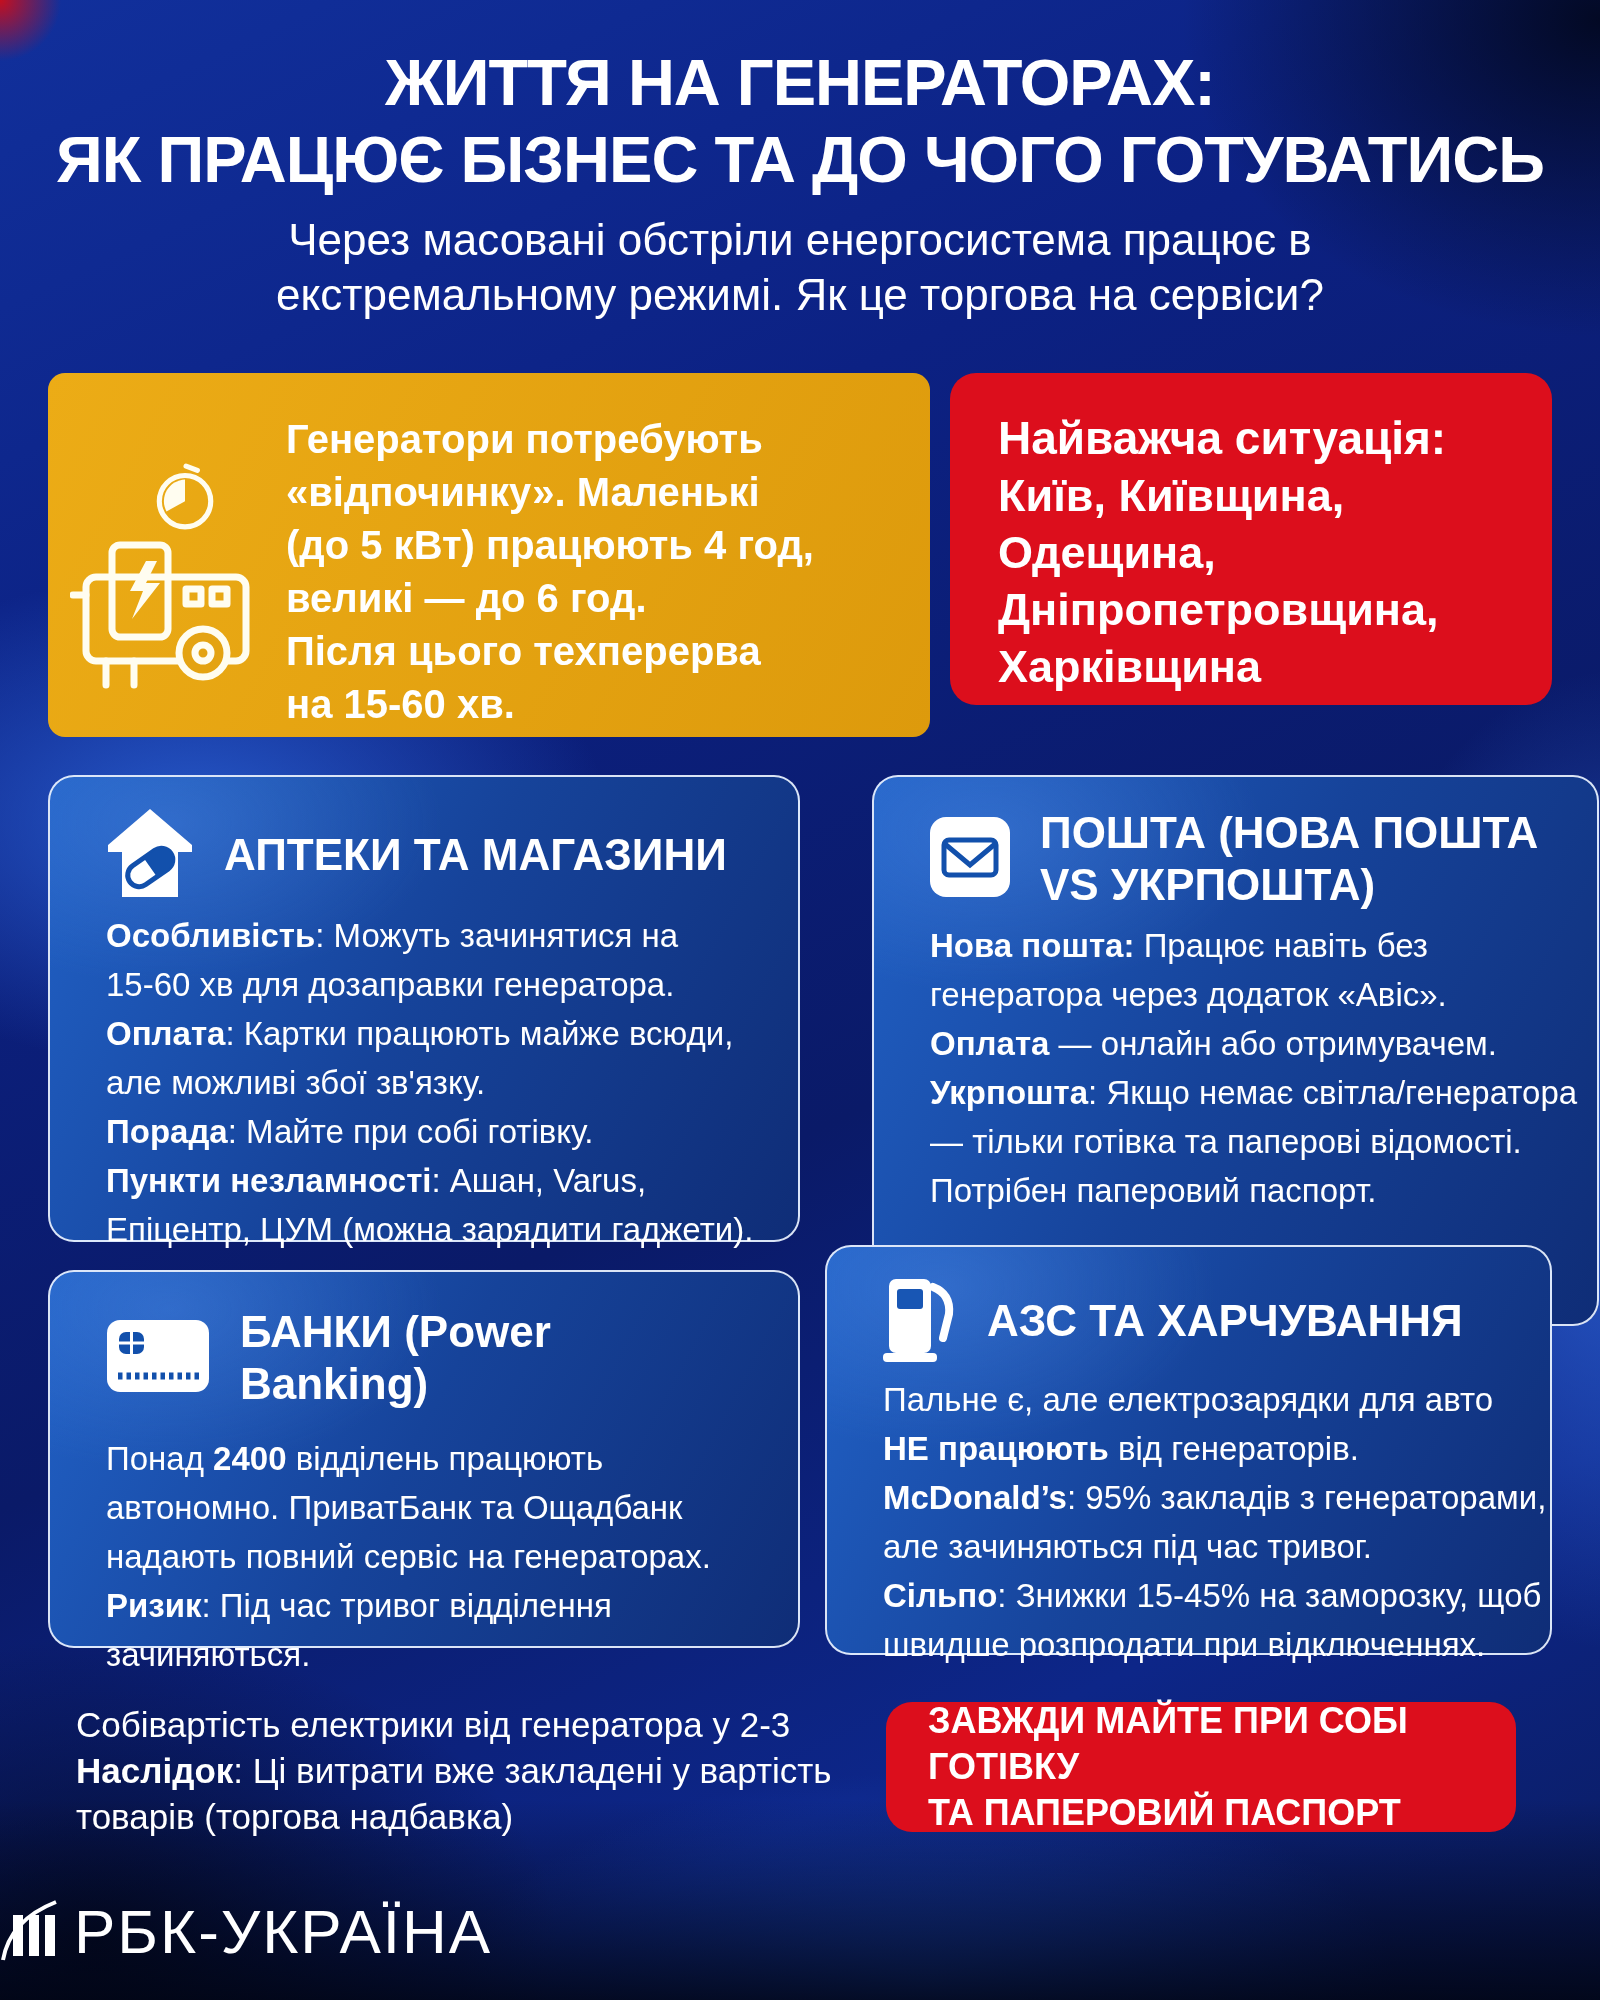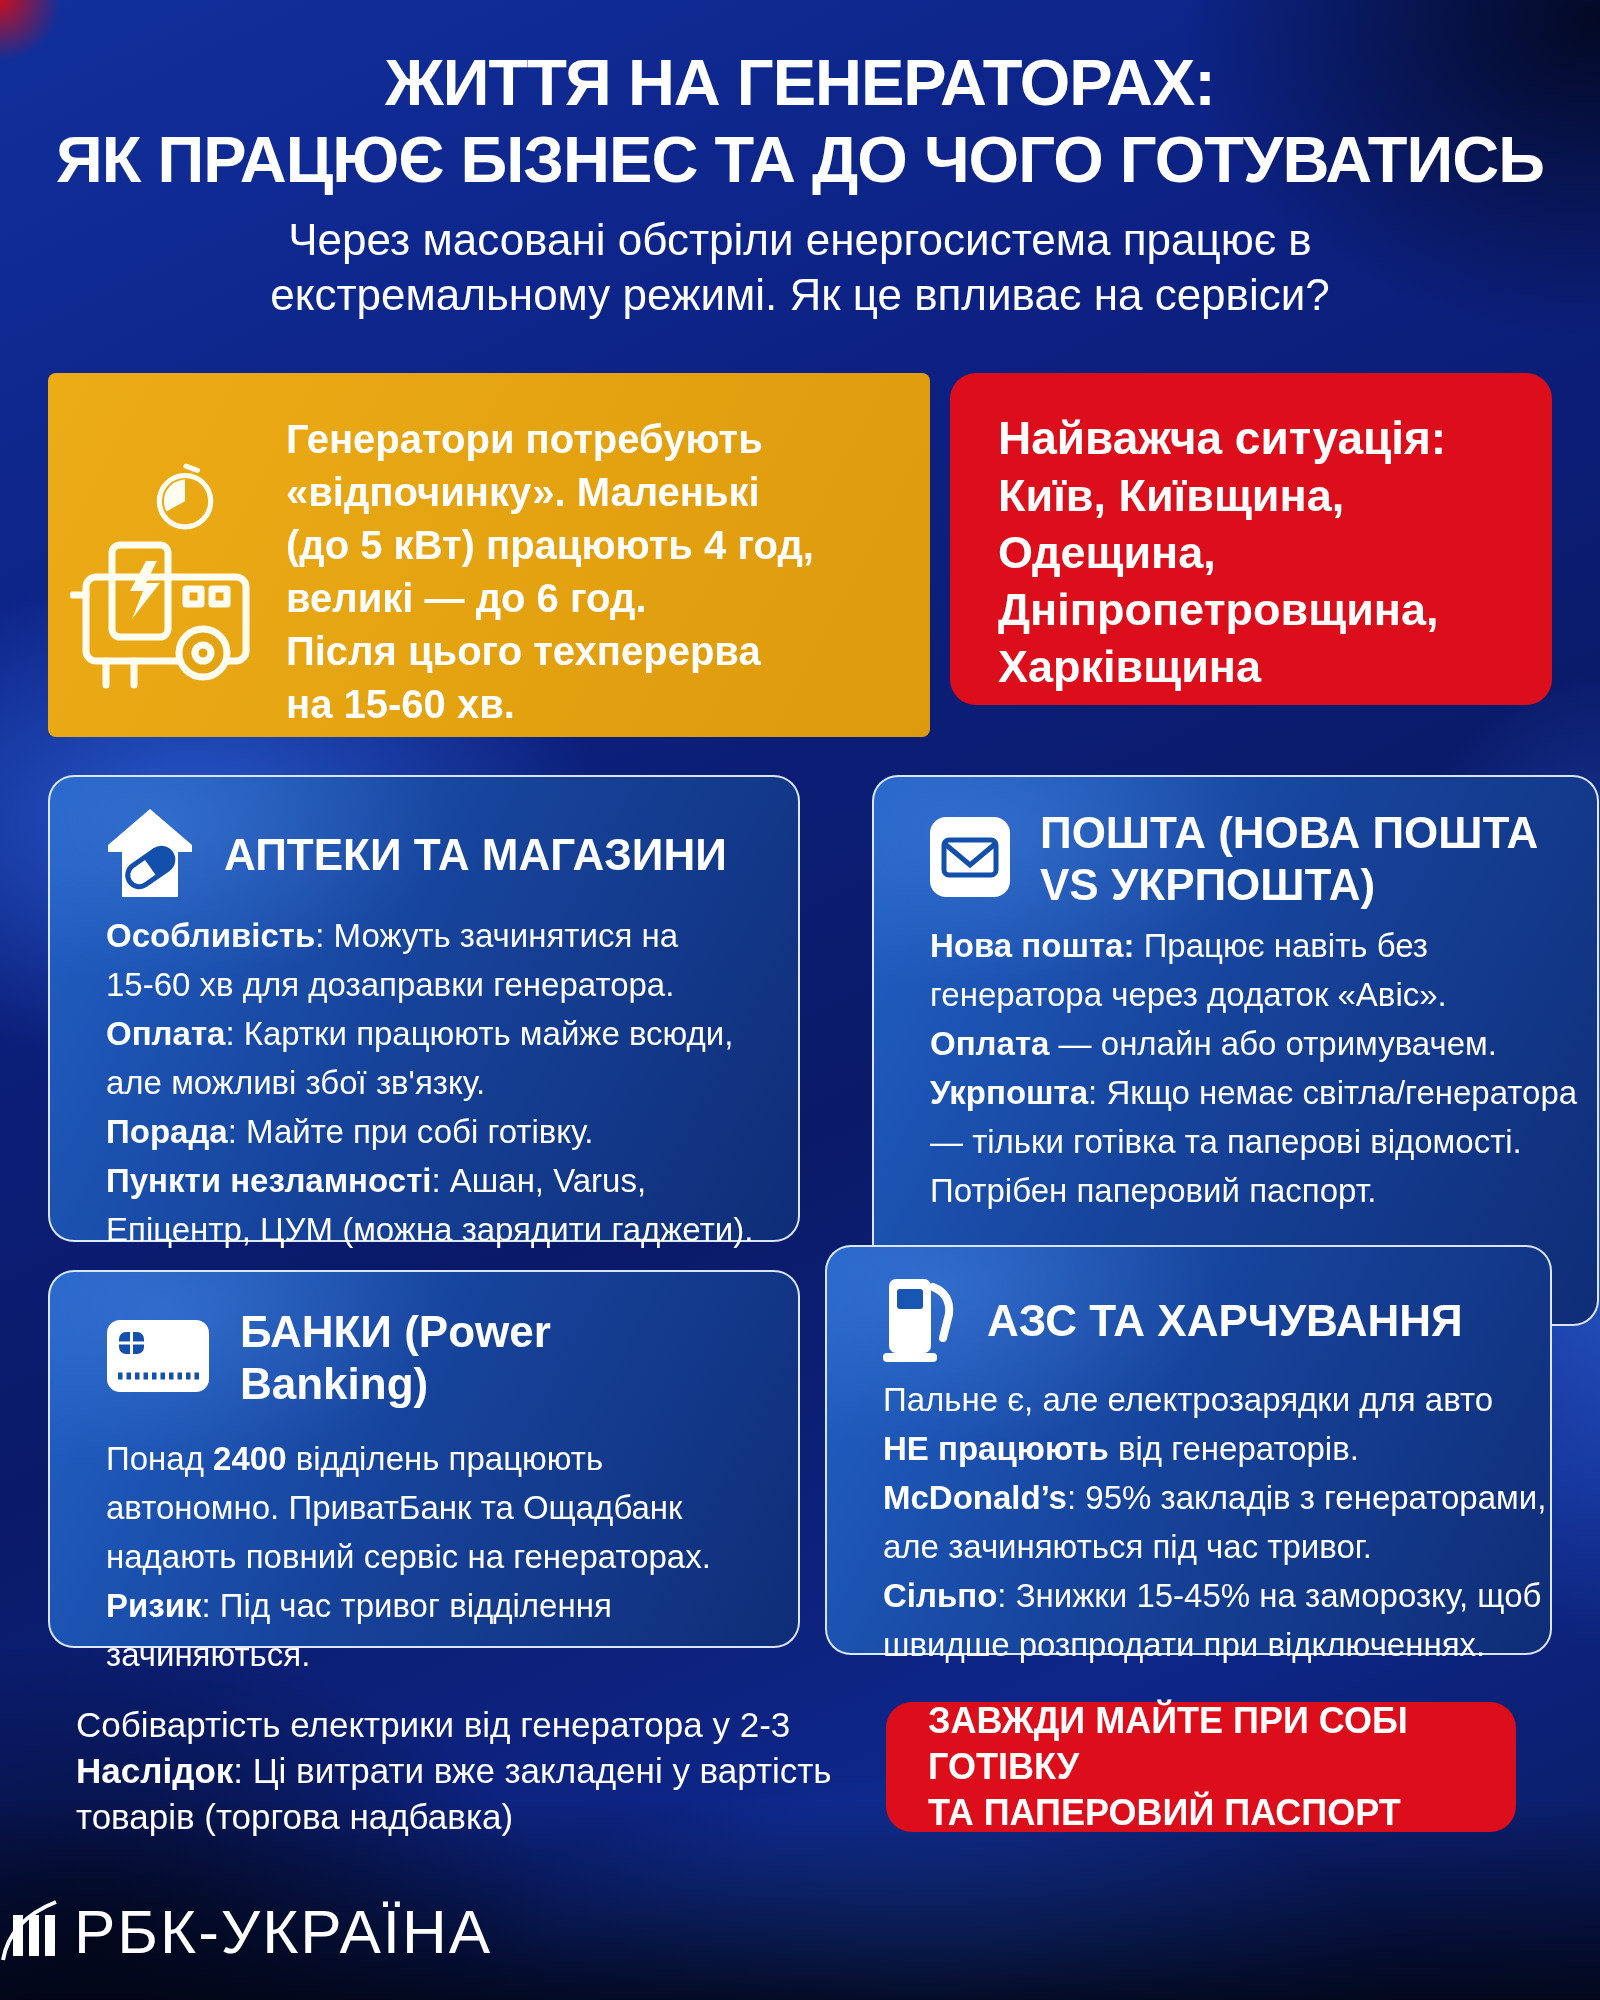--- a/index.html
+++ b/index.html
@@ -15,21 +15,21 @@
       radial-gradient(ellipse 580px 440px at 100% 1%, rgba(2,7,28,0.92), rgba(2,7,28,0) 72%),
       radial-gradient(ellipse 660px 430px at 6% 97%, rgba(3,9,36,0.88), rgba(3,9,36,0) 70%),
       linear-gradient(155deg,#11309c 0%,#0c2183 28%,#0a1a68 55%,#0d2688 80%,#0a1b5e 100%);
   }
   .title{position:absolute;top:44px;left:0;right:0;text-align:center;
          font-size:65px;line-height:77px;font-weight:700;letter-spacing:-1px;}
   .subtitle{position:absolute;top:212px;left:0;right:0;text-align:center;
             font-size:44px;line-height:55px;font-weight:400;}
 
   .card-yellow{position:absolute;left:48px;top:373px;width:882px;height:364px;
-               border-radius:8px;background:linear-gradient(118deg,#ECAC16,#DD9A0C);}
+               border-radius:17px;background:linear-gradient(118deg,#ECAC16,#DD9A0C);}
   .gen-text{position:absolute;left:238px;top:40px;font-size:40px;font-weight:700;line-height:53px;}
   .icon-stopwatch{position:absolute;left:100px;top:86px;}
   .icon-generator{position:absolute;left:22px;top:150px;}
 
   .card-redbox{position:absolute;left:950px;top:373px;width:602px;height:332px;border-radius:26px;
                background:#DC0E1C;padding:36px 48px;box-sizing:border-box;}
   .red-title{font-size:46px;font-weight:700;line-height:58px;}
   .red-lines .line{font-size:45px;font-weight:700;line-height:57px;white-space:nowrap;}
 
   .info-card{position:absolute;border-radius:26px;border:2px solid rgba(235,243,255,0.92);
@@ -67,21 +67,21 @@
 
 <div id="poster">
   <div class="bg"></div>
 
   <div class="title">
     <div>ЖИТТЯ НА ГЕНЕРАТОРАХ:</div>
     <div>ЯК ПРАЦЮЄ БІЗНЕС ТА ДО ЧОГО ГОТУВАТИСЬ</div>
   </div>
   <div class="subtitle">
     <div>Через масовані обстріли енергосистема працює в</div>
-    <div>екстремальному режимі. Як це впливає на сервіси?</div>
+    <div>екстремальному режимі. Як це торгова на сервіси?</div>
   </div>
 
   <section class="card-yellow">
     <span class="icon-stopwatch">
       <svg width="72" height="72" viewBox="0 0 70 70" fill="none" stroke="#FFFDF0" stroke-width="5">
         <circle cx="36" cy="41" r="25"></circle>
         <path d="M36,41 L36,20 A21,21 0 0 0 18,51 Z" fill="#FFFDF0" stroke="none"></path>
         <path d="M37,7 l11,4" stroke-linecap="round"></path>
       </svg>
     </span>

